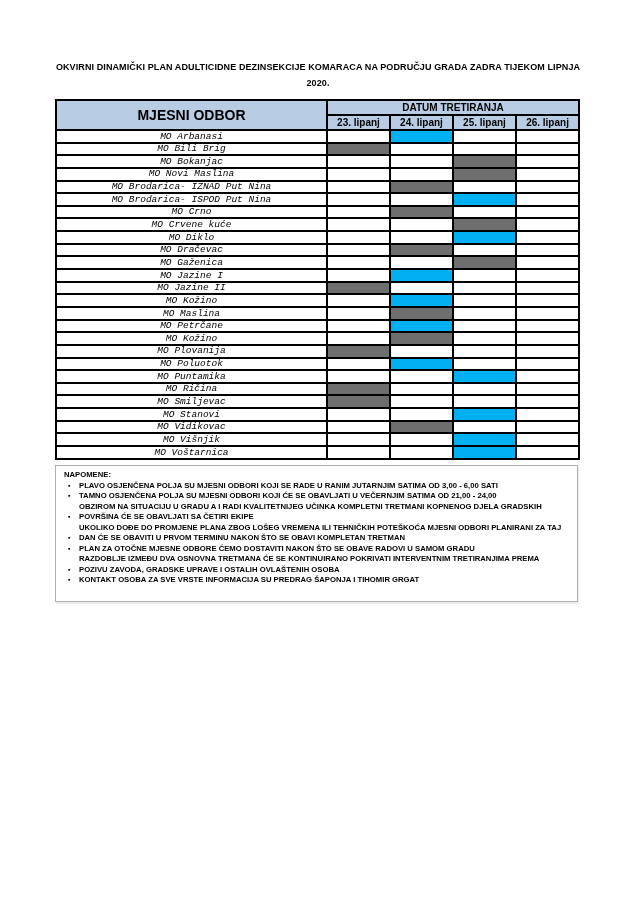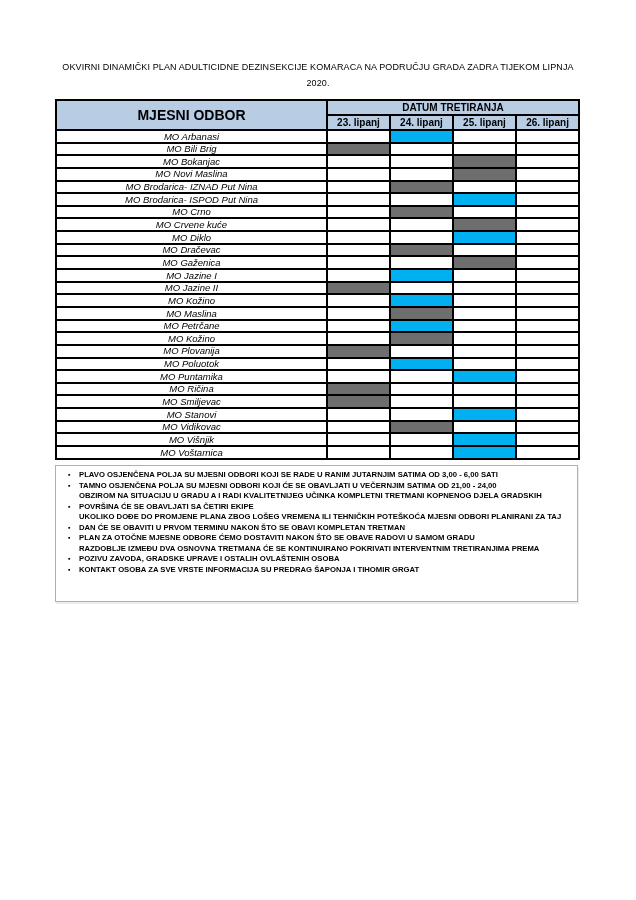--- a/index.html
+++ b/index.html
@@ -12,21 +12,21 @@
   body {
     width: 636px; height: 900px;
     background: #ffffff;
     font-family: "Liberation Sans", sans-serif;
     color: #000;
   }
   .page { position: relative; width: 636px; height: 900px; overflow: hidden; }
 
   .title {
     position: absolute; top: 59px; left: 28px; right: 28px;
-    text-align: center; font-weight: normal; font-size: 9px; line-height: 16px;
+    text-align: center; font-weight: bold; font-size: 9px; line-height: 16px;
     letter-spacing: 0.1px;
   }
 
   table.sched {
     position: absolute; top: 99px; left: 55px;
     width: 523px; table-layout: fixed;
     border-collapse: collapse;
     border: 2px solid #000;
   }
   table.sched th, table.sched td {
@@ -36,21 +36,21 @@
   }
   table.sched thead th {
     background: var(--header-bg);
     font-size: 10px; font-weight: bold;
     height: 15px; text-align: center; vertical-align: middle;
   }
   table.sched thead th.name-h { font-size: 14px; }
   table.sched tbody tr { height: 12.65px; }
   td.name-cell {
     font-style: italic; font-size: 9.5px; font-weight: normal;
-    text-align: center; vertical-align: middle; line-height: 1;
+    text-align: center; vertical-align: middle; line-height: 1; font-family: Liberation Mono, monospace;
   }
   td.date-cell { background: #fff; }
   td.fill-morning { background: var(--morning); }
   td.fill-evening { background: var(--evening); }
 
   .notes {
     position: absolute; top: 465px; left: 55px;
     width: 523px; height: 137px;
     border: 1px solid #b0b0b0;
     box-shadow: 1px 2px 0 rgba(0,0,0,0.07);
@@ -274,20 +274,21 @@
           <td class="name-cell">MO Voštarnica</td>
           <td class="date-cell"></td>
           <td class="date-cell"></td>
           <td class="date-cell fill-morning"></td>
           <td class="date-cell"></td>
         </tr>
       </tbody>
   </table>
 
   <div class="notes">
+    <div class="notes-heading">NAPOMENE:</div>
     <ul class="notes-list" id="notes-list">
         <li>
           <span class="bullet">▪</span>
           <span class="note-text">PLAVO OSJENČENA POLJA SU MJESNI ODBORI KOJI SE RADE U RANIM JUTARNJIM SATIMA OD 3,00 - 6,00 SATI</span>
         </li>
         <li>
           <span class="bullet">▪</span>
           <span class="note-text">TAMNO OSJENČENA POLJA SU MJESNI ODBORI KOJI ĆE SE OBAVLJATI U VEČERNJIM SATIMA OD 21,00 - 24,00</span>
         </li>
         <li>

